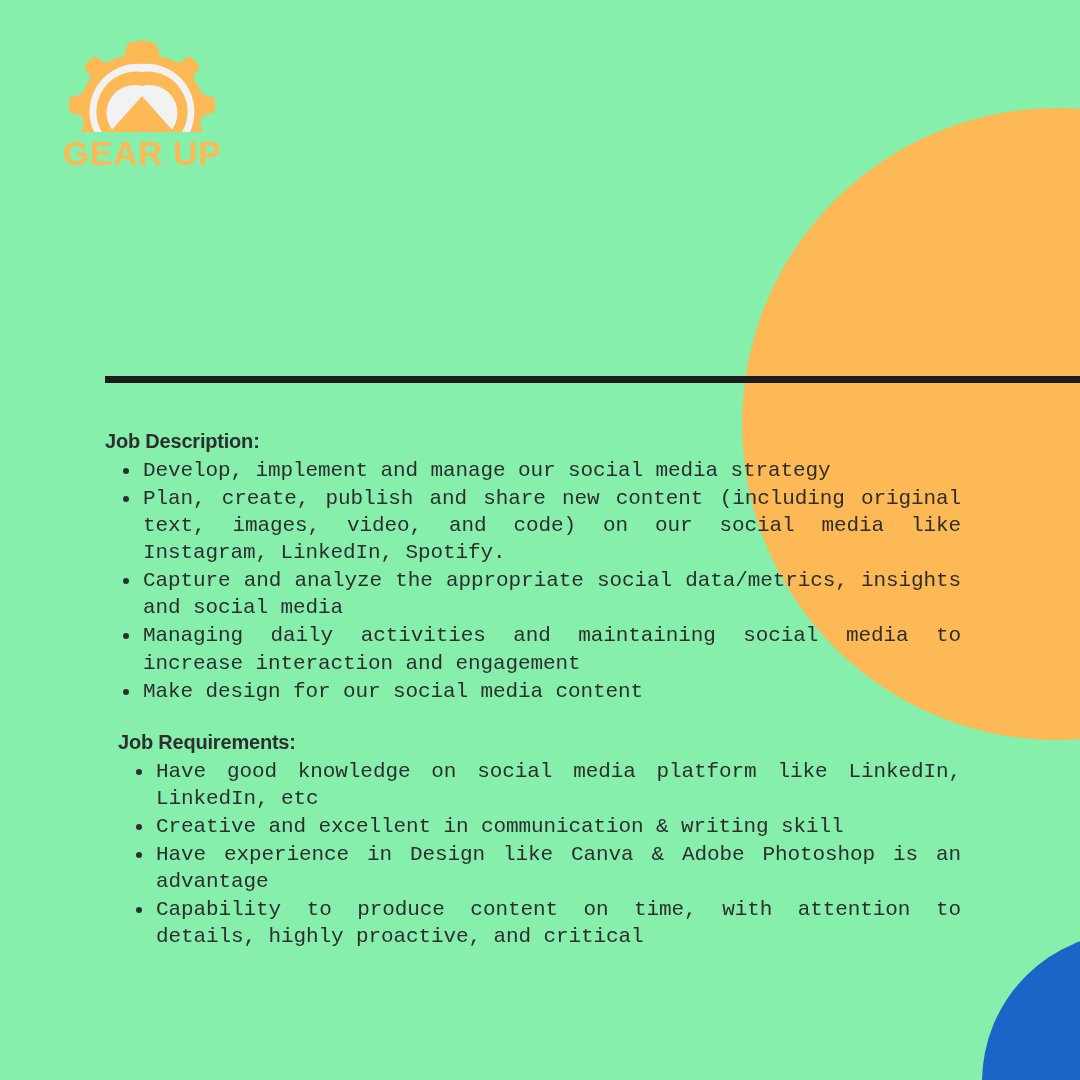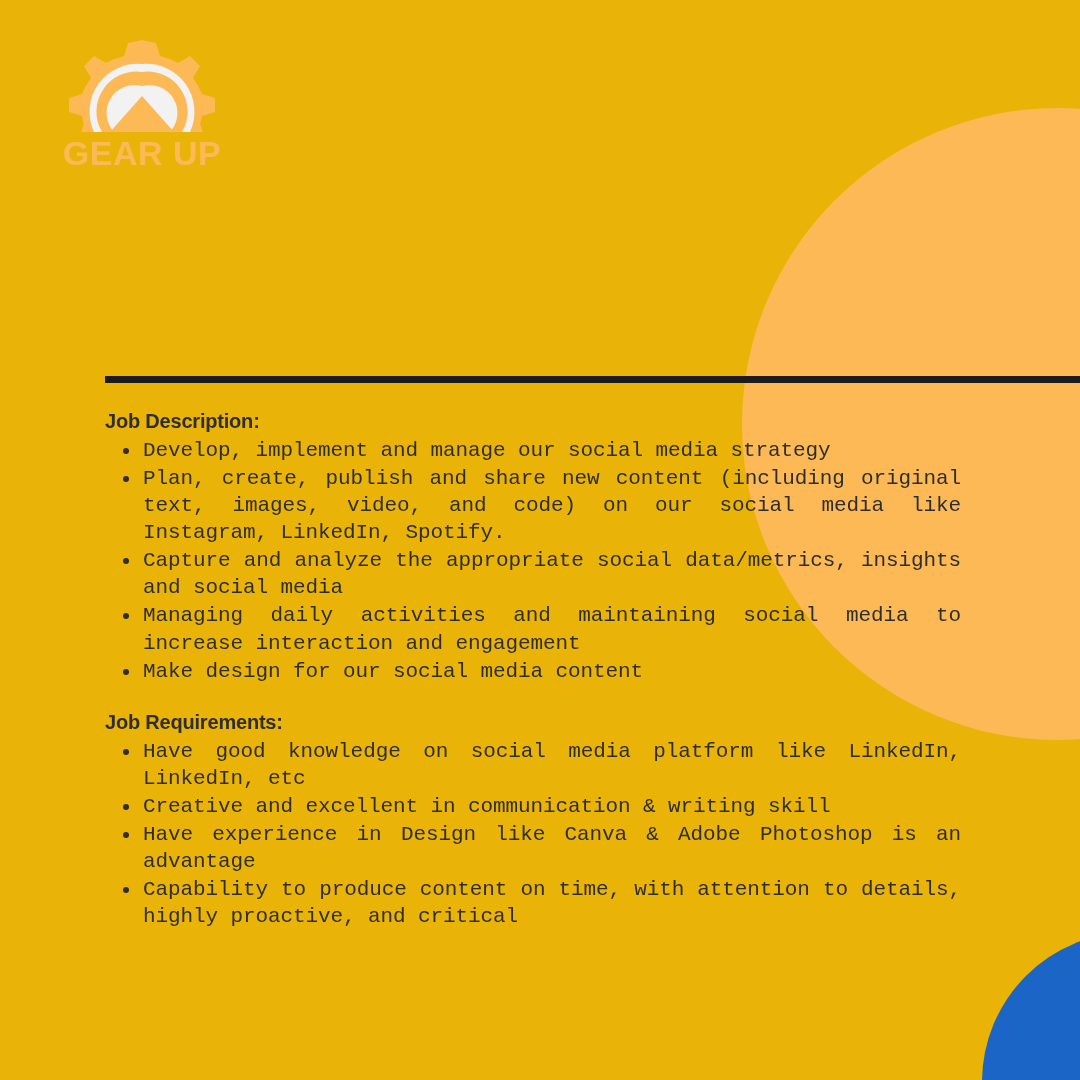--- a/index.html
+++ b/index.html
@@ -14,21 +14,21 @@
     overflow: hidden;
     position: relative;
   }
 
   
   .poster {
     position: absolute;
     inset: 0;
     width: 1080px;
     height: 1080px;
-    background: #eab308;
+    background: #86efac;
     overflow: hidden;
   }
   .shape-orange-circle {
     position: absolute;
     left: 742px;
     top: 108px;
     width: 632px;
     height: 632px;
     border-radius: 50%;
     background: #fcb955;
@@ -78,26 +78,26 @@
     width: 975px;
     height: 7px;
     background: #1c1c1c;
     z-index: 3;
   }
 
   
   .content {
     position: absolute;
     left: 105px;
-    top: 408px;
+    top: 428px;
     width: 856px;
     z-index: 3;
   }
   .section { margin-bottom: 24px; }
-  .section:last-child { margin-bottom: 0; }
+  .section:last-child { margin-bottom: 0; margin-left: 13px; }
   .section-heading {
     font-size: 20px;
     font-weight: bold;
     color: #2e2e2e;
     letter-spacing: -0.2px;
     margin: 0 0 2px 0;
     line-height: 1.35;
   }
   ul.bullets {
     list-style: none;

